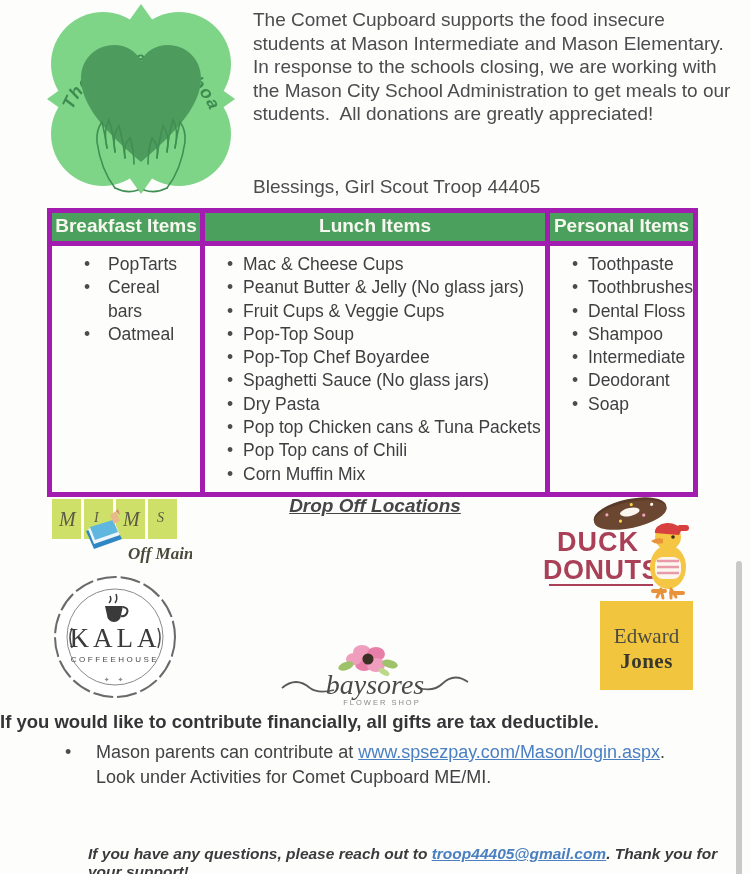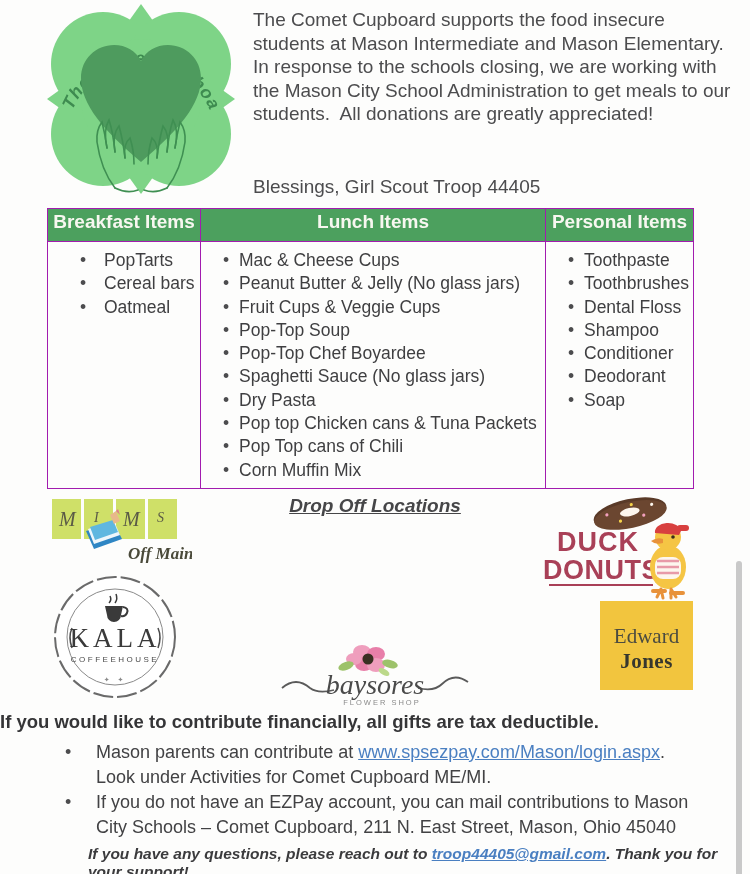--- a/index.html
+++ b/index.html
@@ -26,21 +26,21 @@
   
   #comet-logo { left:45px; top:2px; }
 
   
   #donation-table {
     left:47px; top:208px; width:646px; height:279px;
     border-collapse:collapse; table-layout:fixed;
     font-size:17.5px; color:#3f3f41;
   }
   #donation-table th, #donation-table td {
-    border:1px solid #a21caf; vertical-align:top;
+    border:5px solid #a21caf; vertical-align:top;
   }
   #donation-table th {
     background:var(--header_green,#4ca05e);
     color:#f7f7f0; font-size:19px; font-weight:bold;
     height:33px; text-align:center; padding:2px 0;
   }
   #donation-table td { padding:7px 4px 6px 18px; }
   .col-breakfast { width:153px; }
   .col-lunch     { width:345px; }
   .col-personal  { width:148px; }
@@ -172,21 +172,21 @@
             <li>Pop Top cans of Chili</li>
             <li>Corn Muffin Mix</li>
           </ul>
       </td>
       <td class="col-personal">
         <ul class="item-list">
             <li>Toothpaste</li>
             <li>Toothbrushes</li>
             <li>Dental Floss</li>
             <li>Shampoo</li>
-            <li>Conditioner</li>
+            <li>Intermediate</li>
             <li>Deodorant</li>
             <li>Soap</li>
           </ul>
       </td>
     </tr>
   </tbody>
 </table>
 
 <div id="dropoff-block" class="abs">
   <div id="dropoff-heading">Drop Off Locations</div>
@@ -278,18 +278,17 @@
   <path d="M2 44 q 14 -12 28 0 q 8 6 24 2" fill="none" stroke="#5a5a5a" stroke-width="1.8"></path>
   <path d="M188 38 q -14 -10 -26 2 q -8 8 -24 4" fill="none" stroke="#5a5a5a" stroke-width="1.8"></path>
   <text x="95" y="50" text-anchor="middle" font-family="Liberation Serif, serif" font-style="italic" font-size="28" fill="#4a4a4a">baysores</text>
   <text x="102" y="61" text-anchor="middle" font-family="Liberation Sans, sans-serif" font-size="7.5" letter-spacing="2" fill="#8a8a8a">FLOWER SHOP</text>
 </svg>
 
 <div id="finance-headline" class="abs">If you would like to contribute financially, all gifts are tax deductible.</div>
 
 <ul id="finance-bullets" class="abs">
   <li><span>Mason parents can contribute at </span><a class="link">www.spsezpay.com/Mason/login.aspx</a><span>.  Look under Activities for Comet Cupboard ME/MI.</span></li>
-  <li>If you do not have an EZPay account, you can mail contributions to Mason City Schools – Comet Cupboard, 211 N. East Street, Mason, Ohio 45040</li>
 </ul>
 
 <div id="footer-note" class="abs"><span>If you have any questions, please reach out to </span><a class="link">troop44405@gmail.com</a><span>.  Thank you for your support!</span></div>
 
 <div id="scrollbar-thumb" class="abs"></div>
 
 </body></html>

